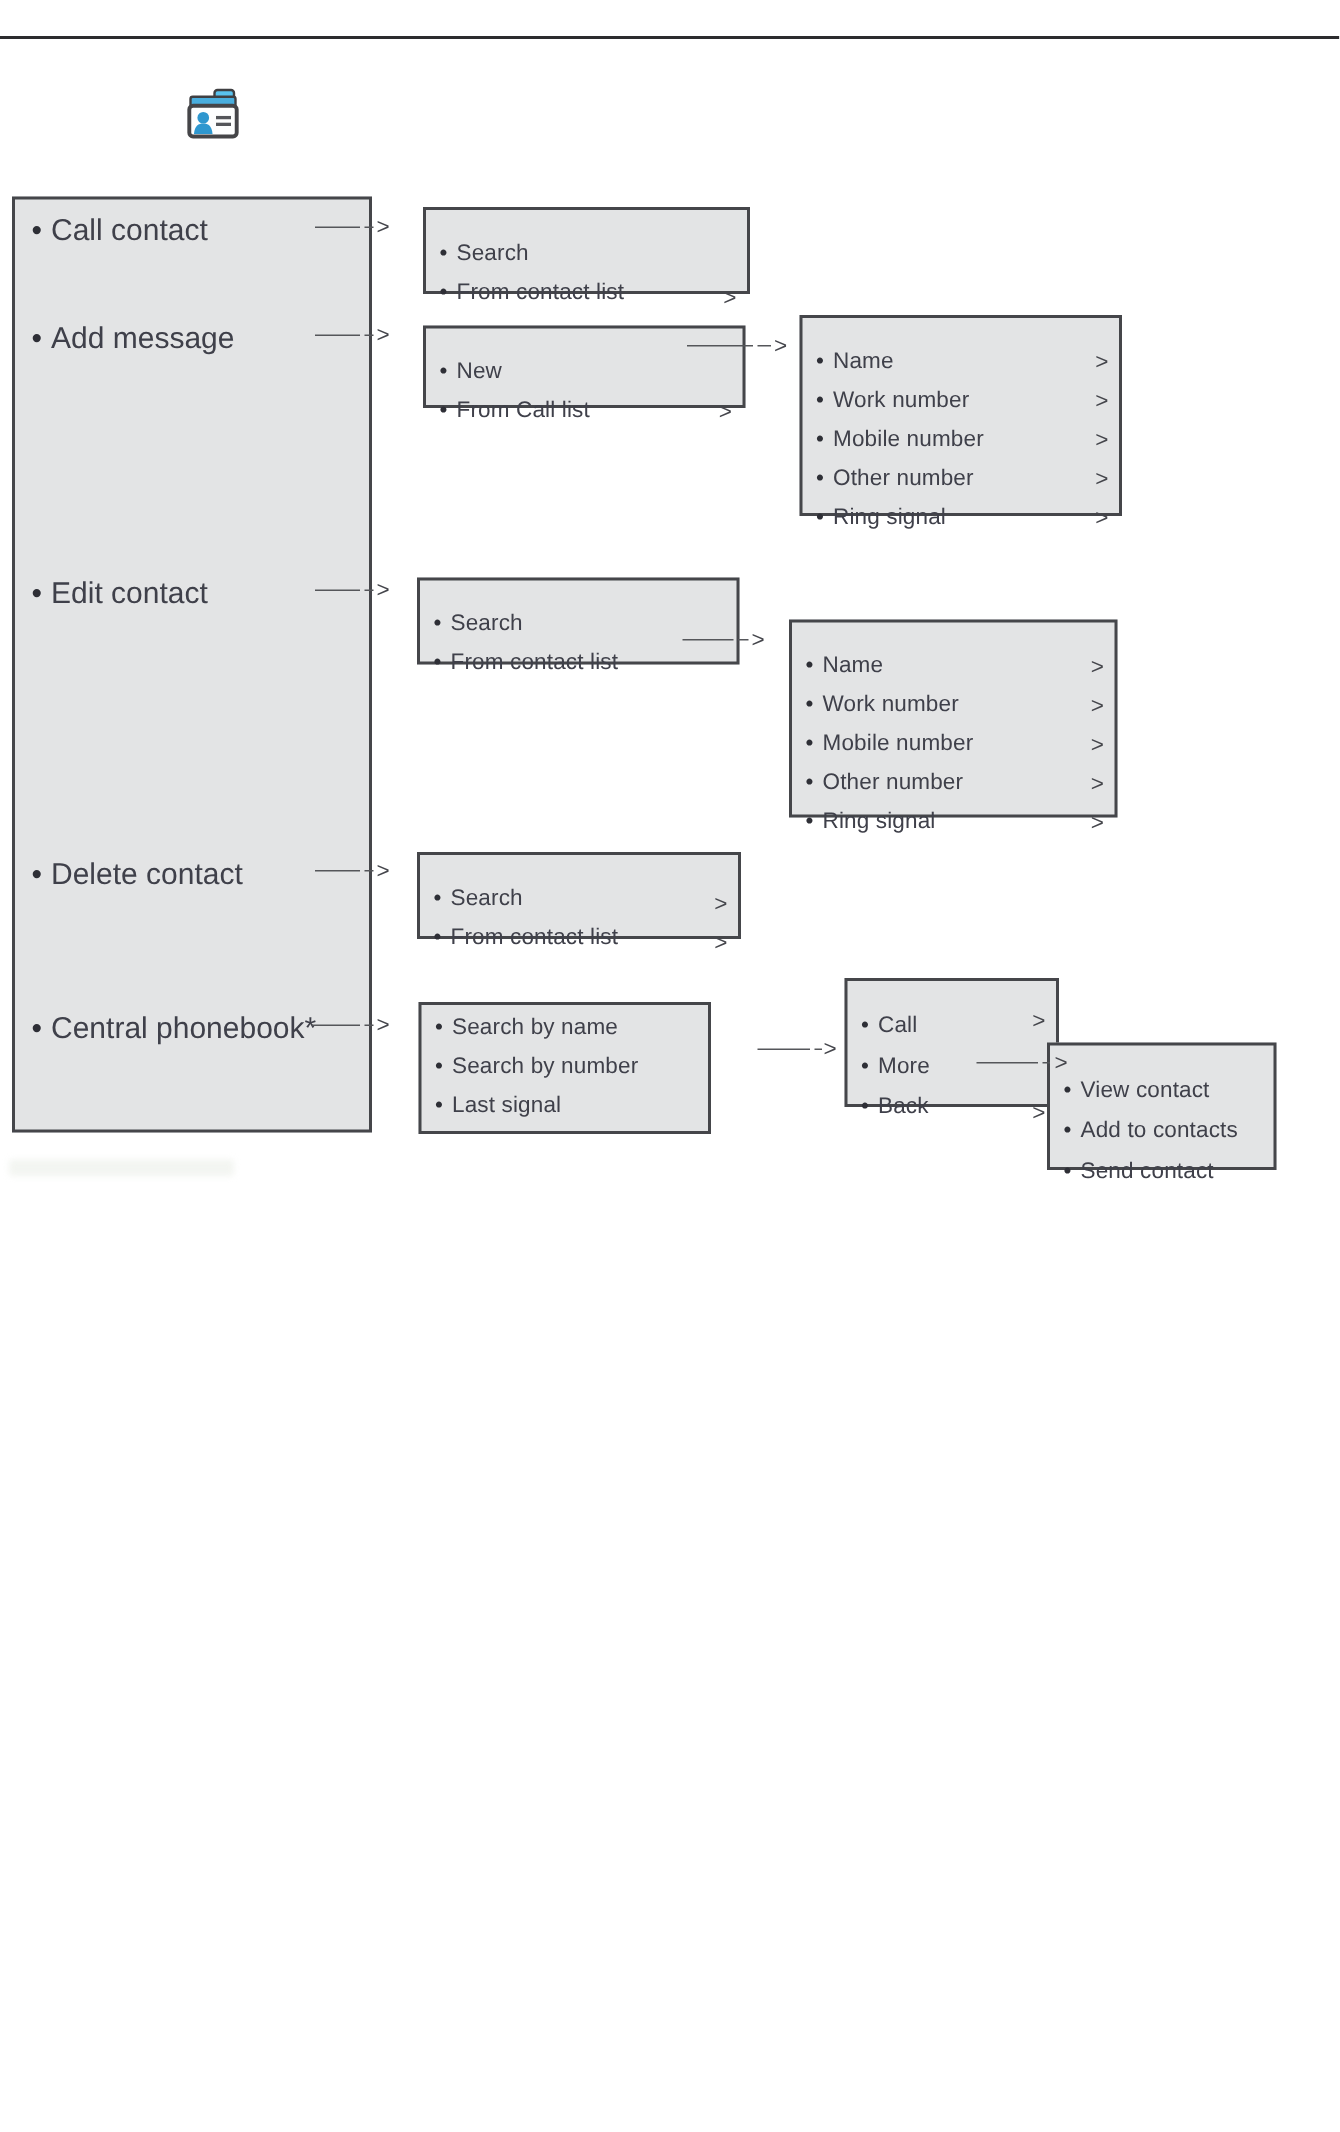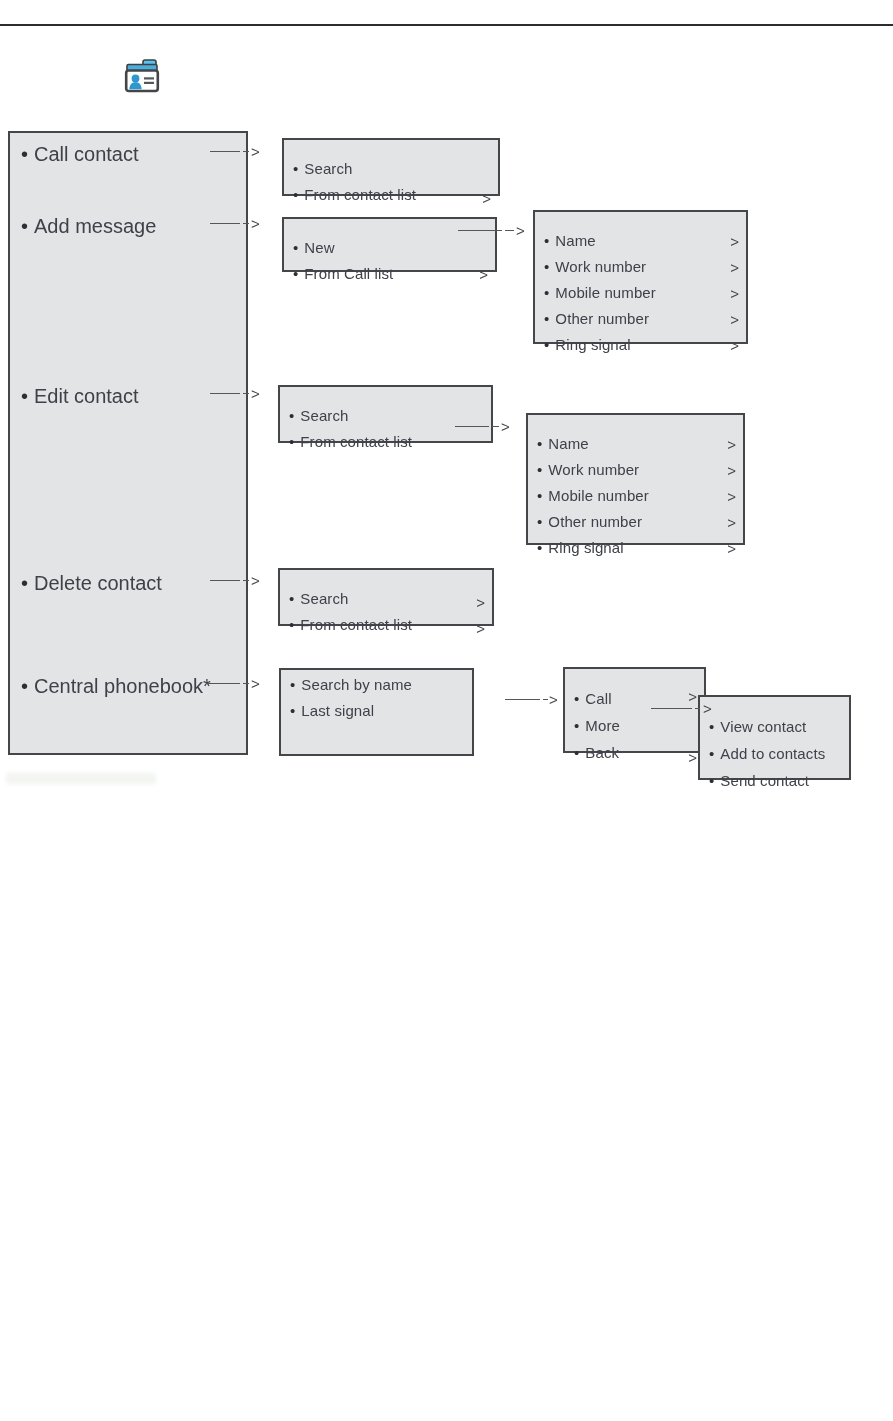--- a/index.html
+++ b/index.html
@@ -152,25 +152,28 @@
       <span class="bullet">•</span><span>From contact list</span>
       <span class="chev" style="top:62%;">&gt;</span>
     </div>
   </div>
 
   <div class="box pad2" style="left:279px;top:668px;width:195px;height:88px;">
     <div class="row">
       <span class="bullet">•</span><span>Search by name</span>
     </div>
     <div class="row">
+      <span class="bullet">•</span><span>Search by number</span>
+    </div>
+    <div class="row">
       <span class="bullet">•</span><span>Last signal</span>
     </div>
   </div>
 
-  <div class="box pad1" style="left:563px;top:667px;width:143px;height:86px;">
+  <div class="box pad1" style="left:563px;top:652px;width:143px;height:86px;">
     <div class="row h27">
       <span class="bullet">•</span><span>Call</span>
       <span class="chev" style="top:36%;">&gt;</span>
     </div>
     <div class="row h27">
       <span class="bullet">•</span><span>More</span>
     </div>
     <div class="row h27">
       <span class="bullet">•</span><span>Back</span>
       <span class="chev" style="top:62%;">&gt;</span>

